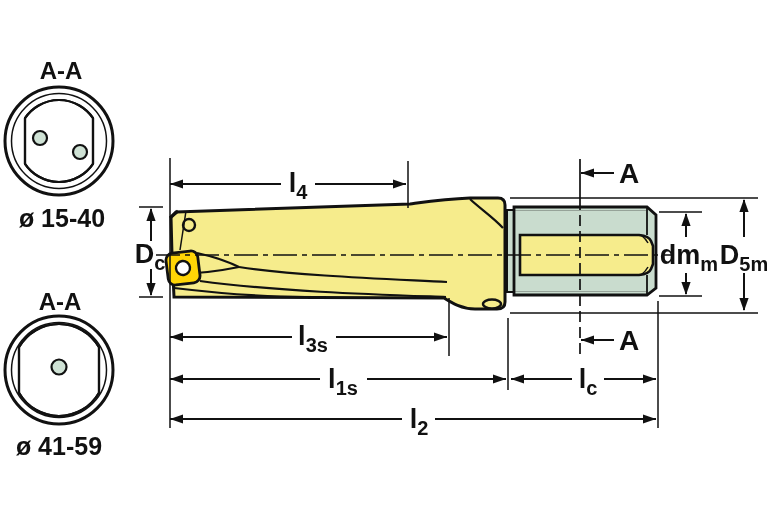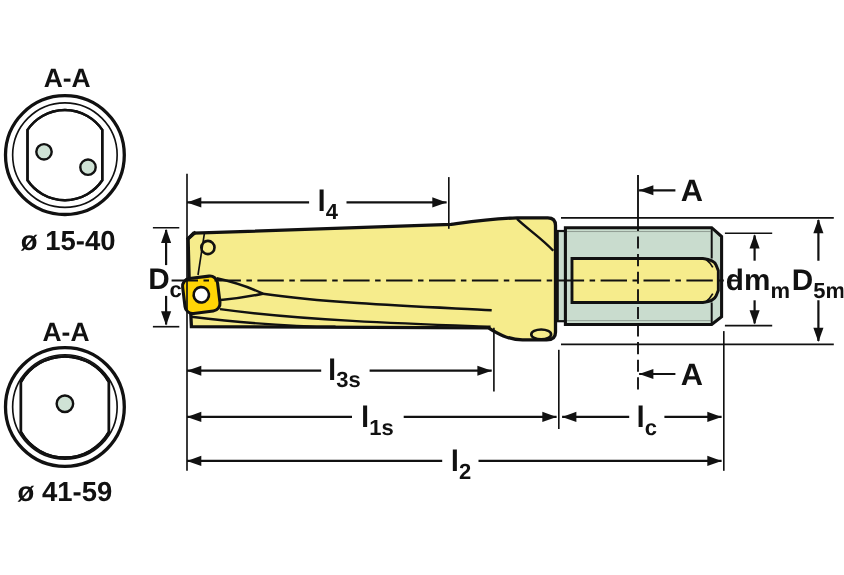--- a/index.html
+++ b/index.html
@@ -1,16 +1,16 @@
 <!DOCTYPE html>
 <html><head>
 <meta charset="utf-8">
 <style>
   html,body{margin:0;padding:0;background:#ffffff;}
-  .stage{position:relative;width:767px;height:523px;background:#ffffff;overflow:hidden;border-radius:22px;}
+  .stage{position:relative;width:767px;height:523px;background:#ffffff;overflow:hidden;}
   svg{display:block;}
   .t{font-family:"Liberation Sans","DejaVu Sans",sans-serif;font-weight:bold;fill:#111111;}
   .dim{font-size:27px;}
   .sub{font-size:20px;}
   .title{font-size:24px;}
   .range{font-size:25px;}
   .alabel{font-size:28px;}
   .outline{fill:none;stroke:#111111;stroke-width:3;}
   .inner{fill:none;stroke:#111111;stroke-width:2.2;}
   .thin{fill:none;stroke:#111111;stroke-width:1.5;}

